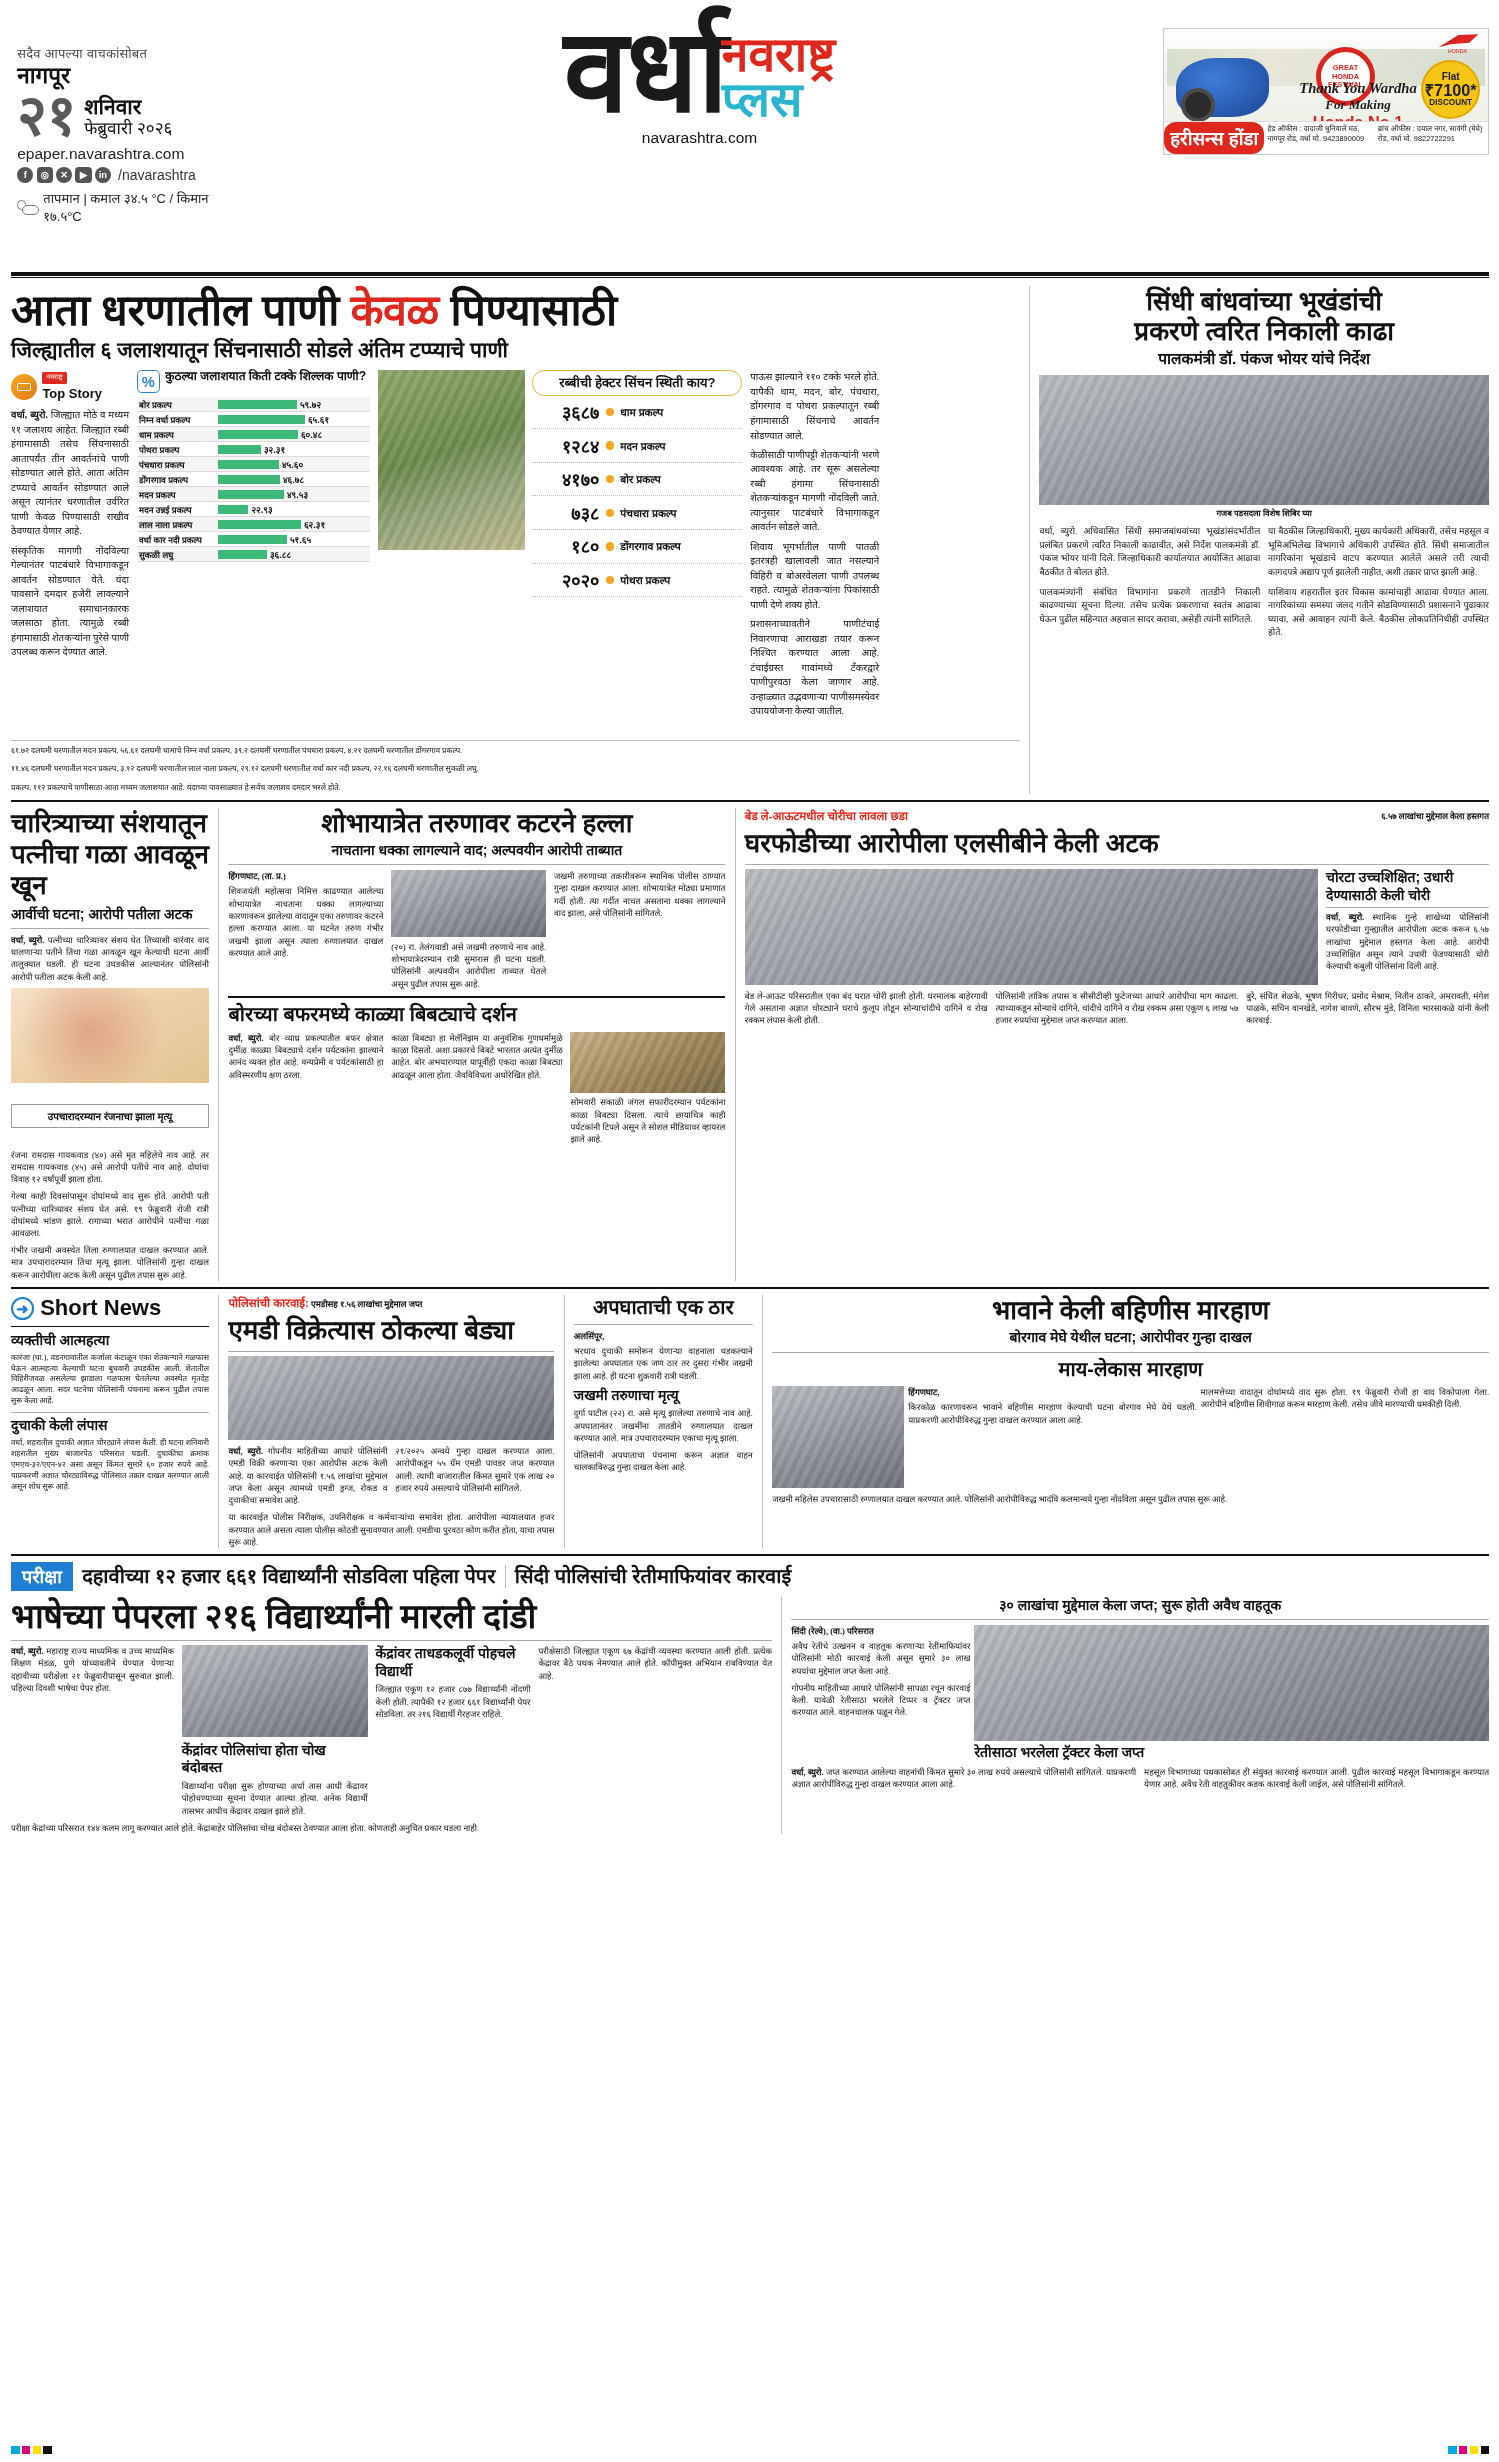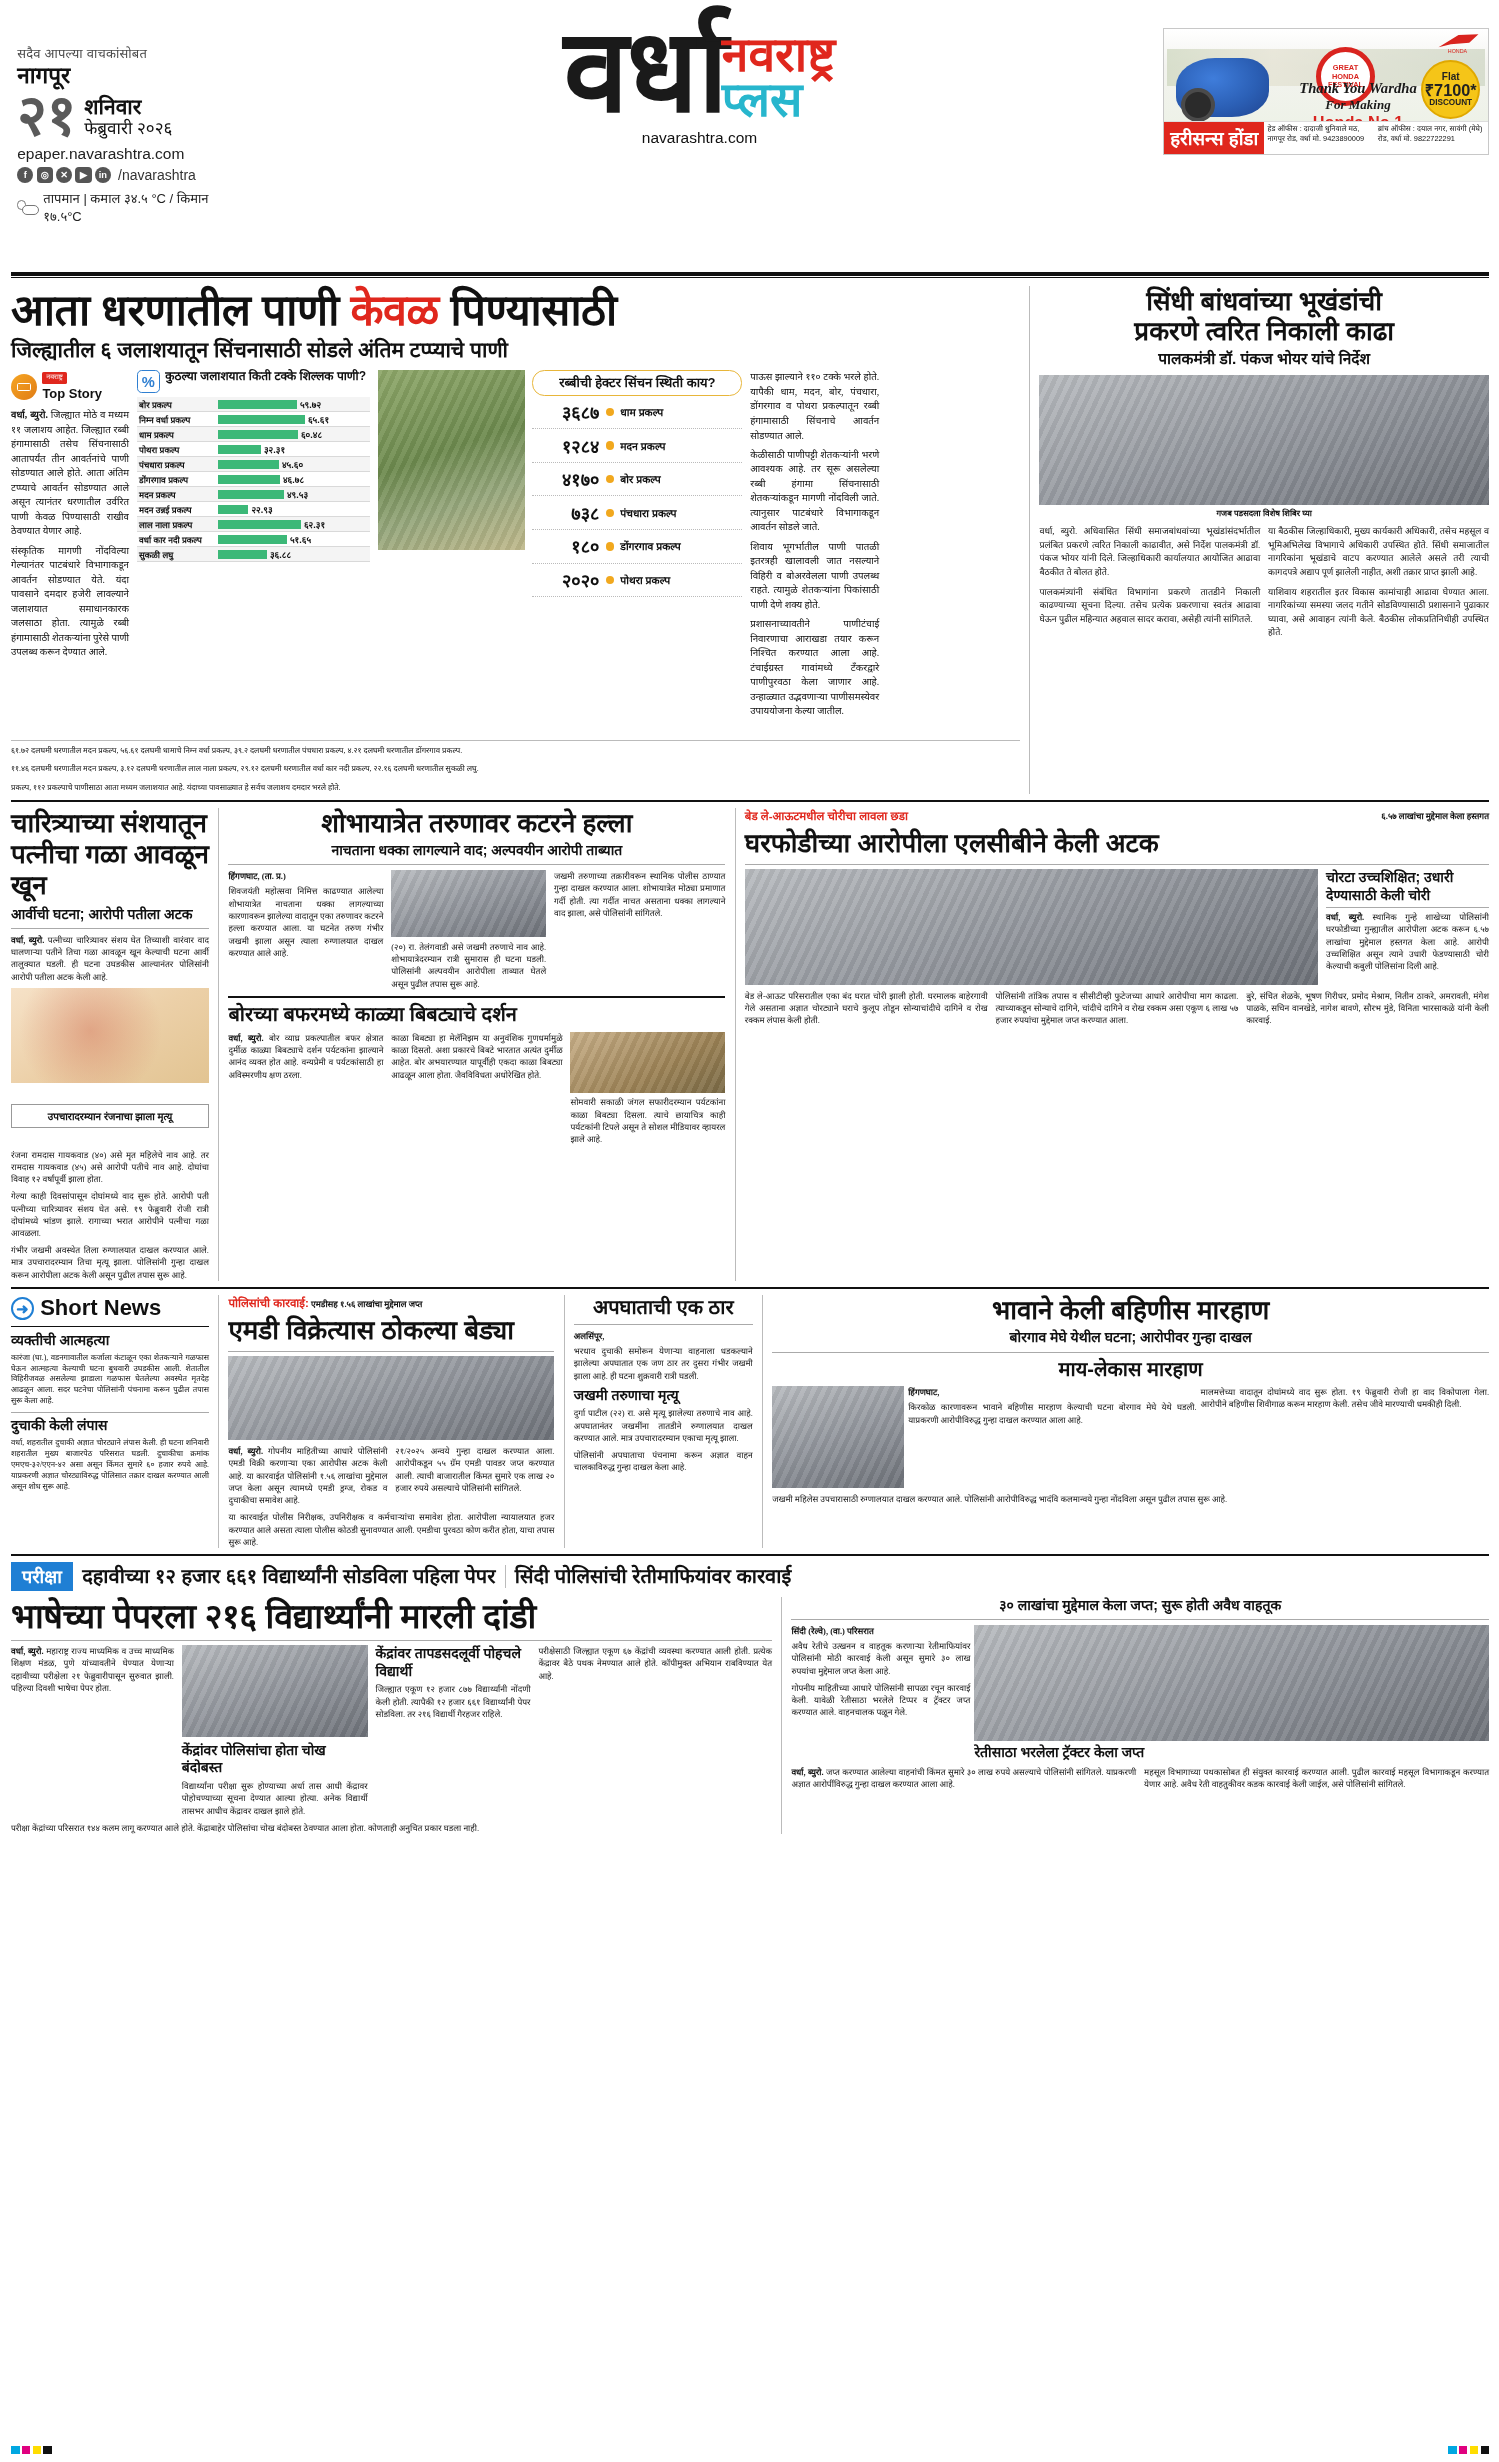--- a/index.html
+++ b/index.html
@@ -66,21 +66,21 @@
   .thk2 { font-size:13px; font-style:italic; color:#1a1a1a; font-weight:bold; font-family:"Liberation Serif",serif;}
   .thk3 { font-size:16.3px; color:#d9241f; font-weight:bold; font-family:"Liberation Sans",sans-serif;}
   .flatdisc { position:absolute; right:7.8px; top:31px; width:59px; height:59px; border-radius:50%;
      background:#f5c518; border:2.3px solid #e0a800; display:flex; flex-direction:column;
      align-items:center; justify-content:center; text-align:center;}
   .fd1 { font-size:10px; font-weight:bold; color:#222; font-family:"Liberation Sans",sans-serif;}
   .fd2 { font-size:16.3px; font-weight:bold; color:#222; line-height:1; font-family:"Liberation Sans",sans-serif;}
   .fd3 { font-size:8.2px; font-weight:bold; color:#222; font-family:"Liberation Sans",sans-serif;}
   .ad-bottom { display:flex; align-items:stretch; height:33px; border-top:0.8px solid #ddd;}
   .ad-dealer { background:#e0271d; color:#fff; font-size:18.6px; font-weight:bold; padding:3.1px 6.2px;
-     display:flex; align-items:center; white-space:nowrap; font-family:"Liberation Sans",sans-serif;}
+     display:flex; align-items:center; white-space:nowrap; font-family:"Liberation Sans",sans-serif;border-radius:12px;}
   .ad-contacts { flex:1; display:flex; font-size:7.4px; line-height:1.35; color:#111;
      font-family:"Liberation Sans",sans-serif; padding:2.3px 3.1px; gap:3.1px;}
   .ad-contacts > div { flex:1; }
 
   .rule-thick { height:3.9px; background:#111; margin:0 0 1.6px; }
   .rule-thin { height:0.8px; background:#111; margin-bottom:7.8px; }
 
   
   .hr { height:0.8px; background:#aaa; }
   .hr2 { height:1.6px; background:#111; }
@@ -627,21 +627,21 @@
           <div style="width:163px" class="small">
             <span class="byline red">वर्धा, ब्युरो.</span>
             <span>महाराष्ट्र राज्य माध्यमिक व उच्च माध्यमिक शिक्षण मंडळ, पुणे यांच्यावतीने घेण्यात येणाऱ्या दहावीच्या परीक्षेला २१ फेब्रुवारीपासून सुरुवात झाली. पहिल्या दिवशी भाषेचा पेपर होता.</span>
           </div>
           <div style="width:186px">
             <div class="photo grey" style="height:92px;margin-bottom:4.7px"></div>
             <div class="h-serif-sm">केंद्रांवर पोलिसांचा होता चोख बंदोबस्त</div>
             <div class="small mt4">विद्यार्थ्यांना परीक्षा सुरू होण्याच्या अर्धा तास आधी केंद्रावर पोहोचण्याच्या सूचना देण्यात आल्या होत्या. अनेक विद्यार्थी तासभर आधीच केंद्रावर दाखल झाले होते.</div>
           </div>
           <div style="width:155px">
-            <div class="h-serif-sm">केंद्रांवर तापडसदलूर्वी पोहचले विद्यार्थी</div>
+            <div class="h-serif-sm">केंद्रांवर ताधडकलूर्वी पोहचले विद्यार्थी</div>
             <div class="small mt4">जिल्ह्यात एकूण १२ हजार ८७७ विद्यार्थ्यांनी नोंदणी केली होती. त्यापैकी १२ हजार ६६१ विद्यार्थ्यांनी पेपर सोडविला. तर २१६ विद्यार्थी गैरहजर राहिले.</div>
           </div>
           <div style="flex:1" class="small">परीक्षेसाठी जिल्ह्यात एकूण ६७ केंद्रांची व्यवस्था करण्यात आली होती. प्रत्येक केंद्रावर बैठे पथक नेमण्यात आले होते. कॉपीमुक्त अभियान राबविण्यात येत आहे.</div>
         </div>
         <div class="small mt6">परीक्षा केंद्रांच्या परिसरात १४४ कलम लागू करण्यात आले होते. केंद्राबाहेर पोलिसांचा चोख बंदोबस्त ठेवण्यात आला होता. कोणताही अनुचित प्रकार घडला नाही.</div>
       </div>
 
       <div class="vr"></div>
 
       <div style="flex:1">

